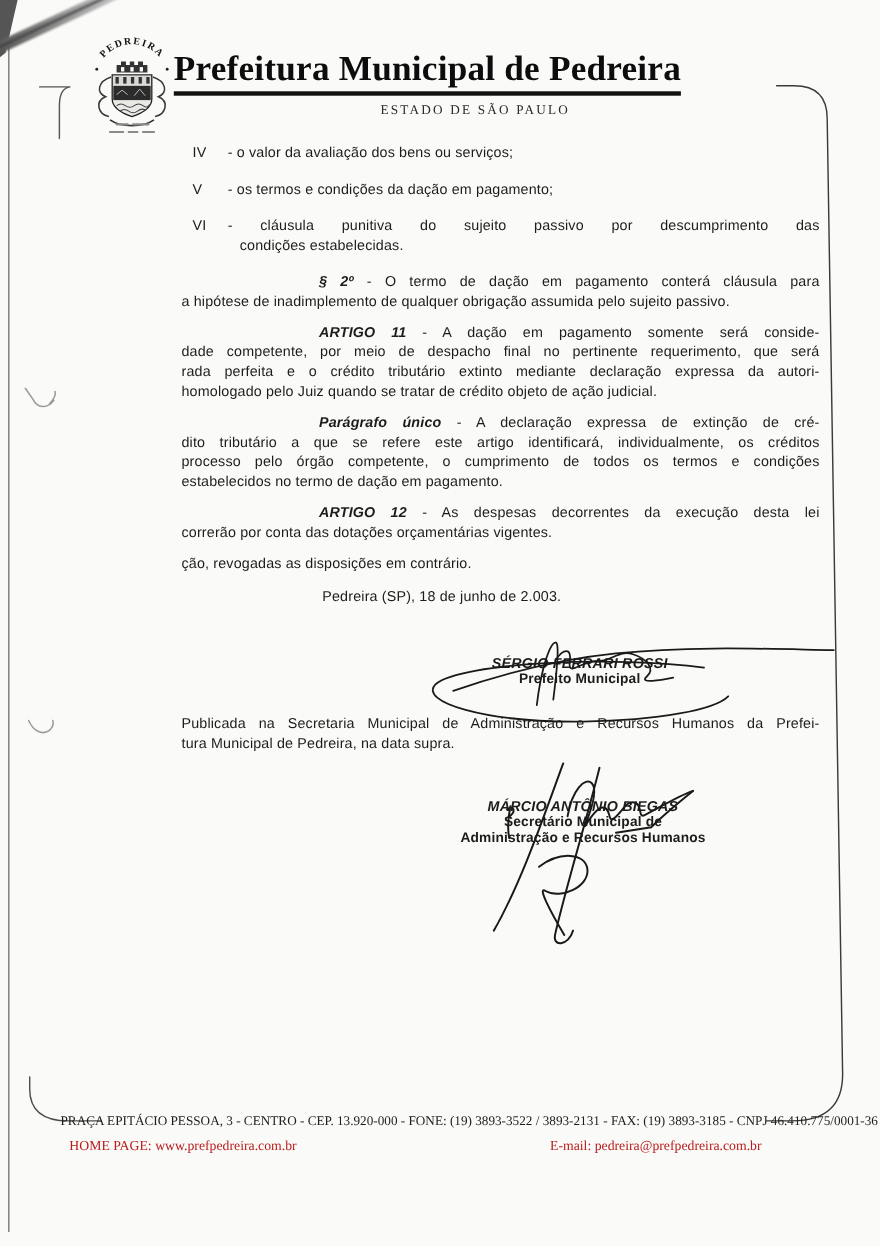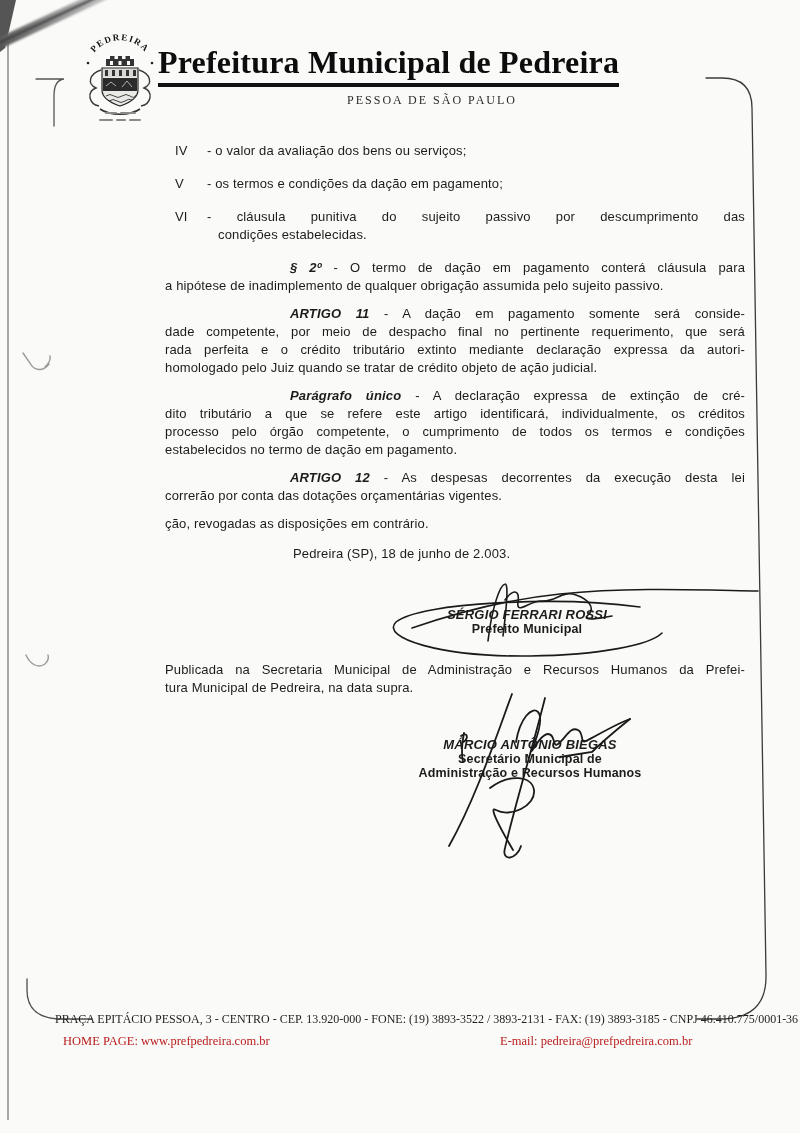--- a/index.html
+++ b/index.html
@@ -29,21 +29,21 @@
     font-weight:bold;font-size:32px;letter-spacing:.2px;color:#0d0d0d;
     display:inline-block;border-bottom:4px solid #111;padding-bottom:2px;white-space:nowrap;
   }
   .doc-subtitle{
     margin-top:6px;text-align:center;
     font-family:"Liberation Serif","DejaVu Serif",serif;
     font-size:12px;letter-spacing:2px;color:#2b2b2b;
   }
   
   .content{position:absolute;left:165px;top:130px;width:580px;z-index:3;font-size:13px;letter-spacing:.15px;line-height:18px;}
-  .item{display:flex;margin-bottom:15px;margin-top:12px;}
+  .item{display:flex;margin-bottom:15px;}
   .roman{flex:none;width:32px;margin-left:10px;}
   .itext{flex:1;}
   .iline.cont{padding-left:11px;}
   .jl{text-align:justify;text-align-last:justify;}
   .para{margin-top:10px;}
   .para.firstpara{margin-top:8px;}
   .pline.first{text-indent:125px;}
   .plabel{font-weight:bold;font-style:italic;}
   .dateline{margin-top:12px;text-indent:128px;}
   .sigblock{text-align:center;}
@@ -130,21 +130,21 @@
     <i style="width:16px"></i>
   </div>
 <div class="crest-caption cap2">
     <i style="width:14px"></i>
     <i style="width:10px"></i>
     <i style="width:12px"></i>
   </div>
 
 <div class="title-block">
   <span class="doc-title">Prefeitura Municipal de Pedreira</span>
-  <div class="doc-subtitle">PESSOA DE SÃO PAULO</div>
+  <div class="doc-subtitle">ESTADO DE SÃO PAULO</div>
 </div>
 
 <div class="content">
 
   <div class="item">
     <span class="roman">IV</span>
     <div class="itext">
         <div class="iline">- o valor da avaliação dos bens ou serviços;</div>
       </div>
   </div>

